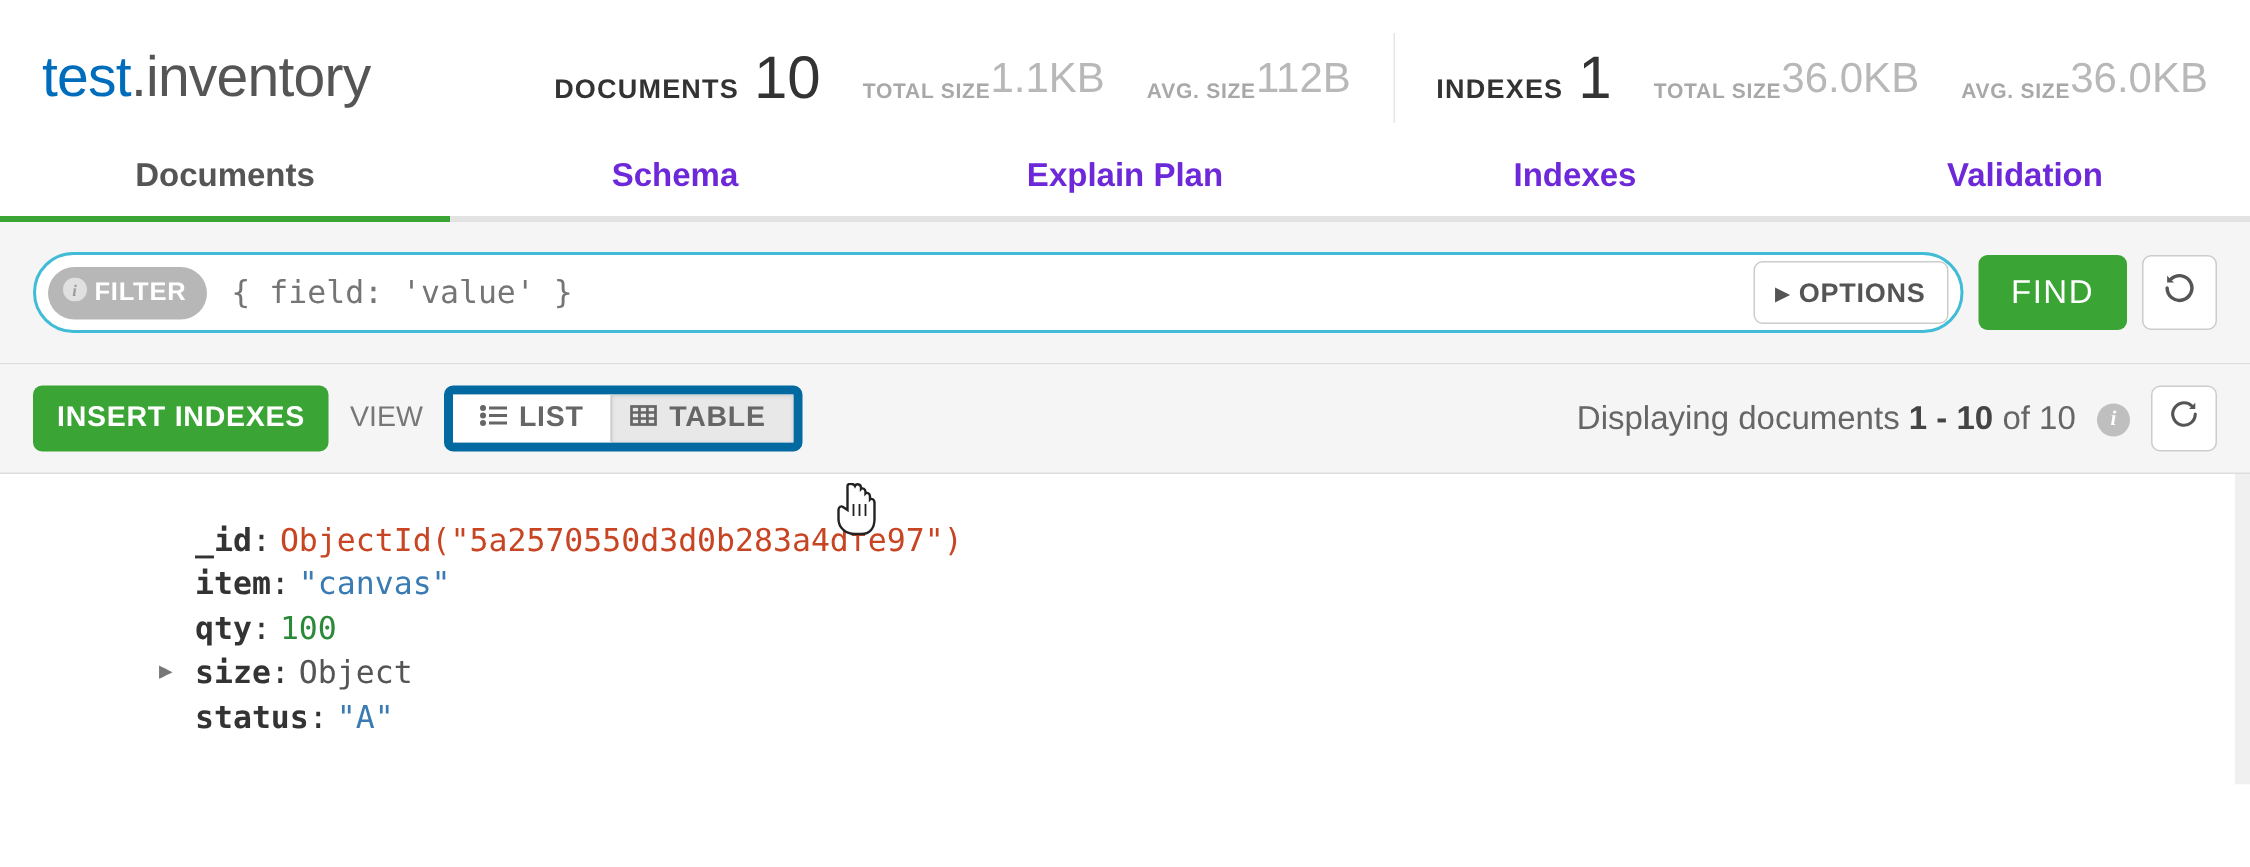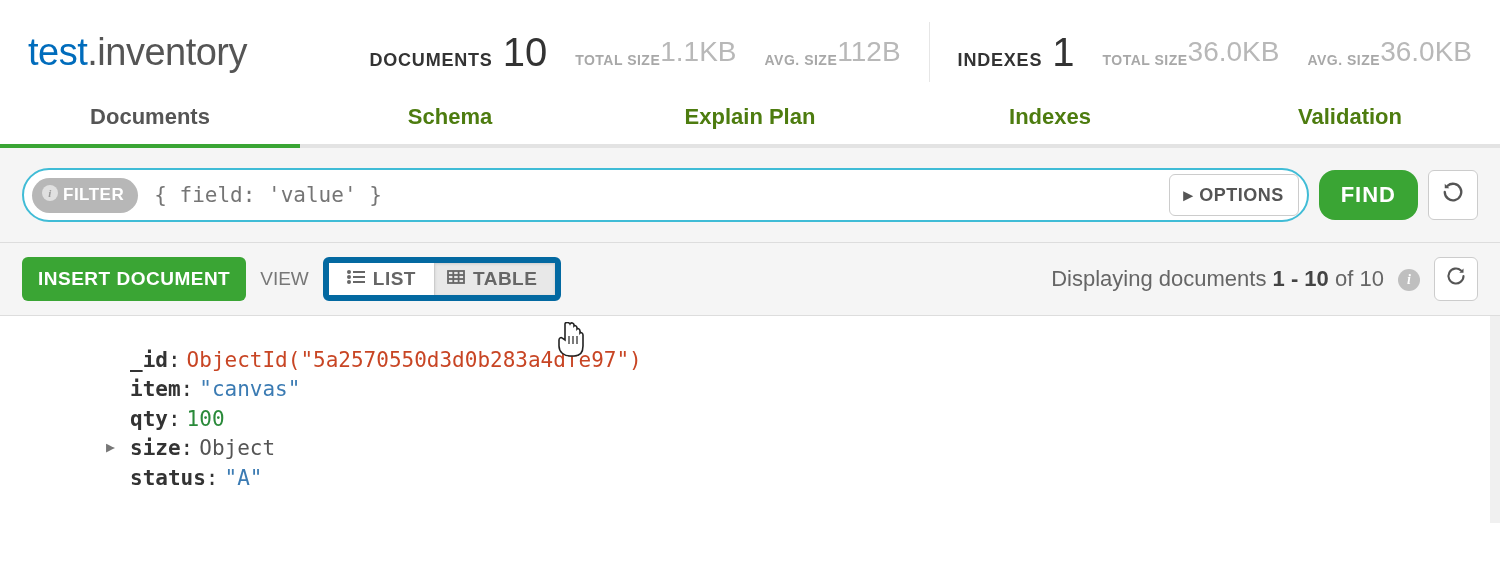--- a/index.html
+++ b/index.html
@@ -74,21 +74,21 @@
     .tabs {
       display: flex;
       border-bottom: 4px solid #e3e3e3;
     }
     .tab {
       flex: 1;
       text-align: center;
       padding: 14px 0;
       font-size: 22px;
       font-weight: 600;
-      color: #4d7c0f;
+      color: #6d28d9;
       cursor: pointer;
       position: relative;
     }
     .tab.active {
       color: #555;
     }
     .tab.active::after {
       content: "";
       position: absolute;
       left: 0; right: 0; bottom: -4px;
@@ -149,25 +149,25 @@
       font-weight: 700;
       letter-spacing: 0.5px;
       color: #555;
       cursor: pointer;
       margin-right: 2px;
     }
     .find-btn {
       background: #3aa534;
       color: #fff;
       border: none;
-      border-radius: 16px;
+      border-radius: 6px;
       padding: 0 22px;
       height: 50px;
       font-size: 22px;
-      font-weight: 700;
+      font-weight: 400;
       letter-spacing: 1px;
       cursor: pointer;
     }
     .square-btn {
       background: #fff;
       border: 1px solid #ccc;
       border-radius: 6px;
       width: 50px;
       height: 50px;
       display: flex;
@@ -359,21 +359,21 @@
     <span>
       <svg width="22" height="22" viewBox="0 0 24 24" fill="none" stroke="#555" stroke-width="2.5" stroke-linecap="round">
           <path d="M3 12a9 9 0 1 0 3-6.7"></path>
           <polyline points="3 3 3 8 8 8" fill="#555" stroke="none"></polyline>
         </svg>
     </span>
   </button>
 </div>
 
 <div class="toolbar">
-  <button class="insert-btn">INSERT DOCUMENT</button>
+  <button class="insert-btn">INSERT INDEXES</button>
   <span class="view-label">VIEW</span>
   <div class="view-toggle">
     <button class="view-btn">
       <span class="view-icon">
         <svg width="18" height="14" viewBox="0 0 18 14" fill="#666">
             <circle cx="2" cy="2" r="2"></circle>
             <rect x="6" y="1" width="12" height="2"></rect>
             <circle cx="2" cy="7" r="2"></circle>
             <rect x="6" y="6" width="12" height="2"></rect>
             <circle cx="2" cy="12" r="2"></circle>

